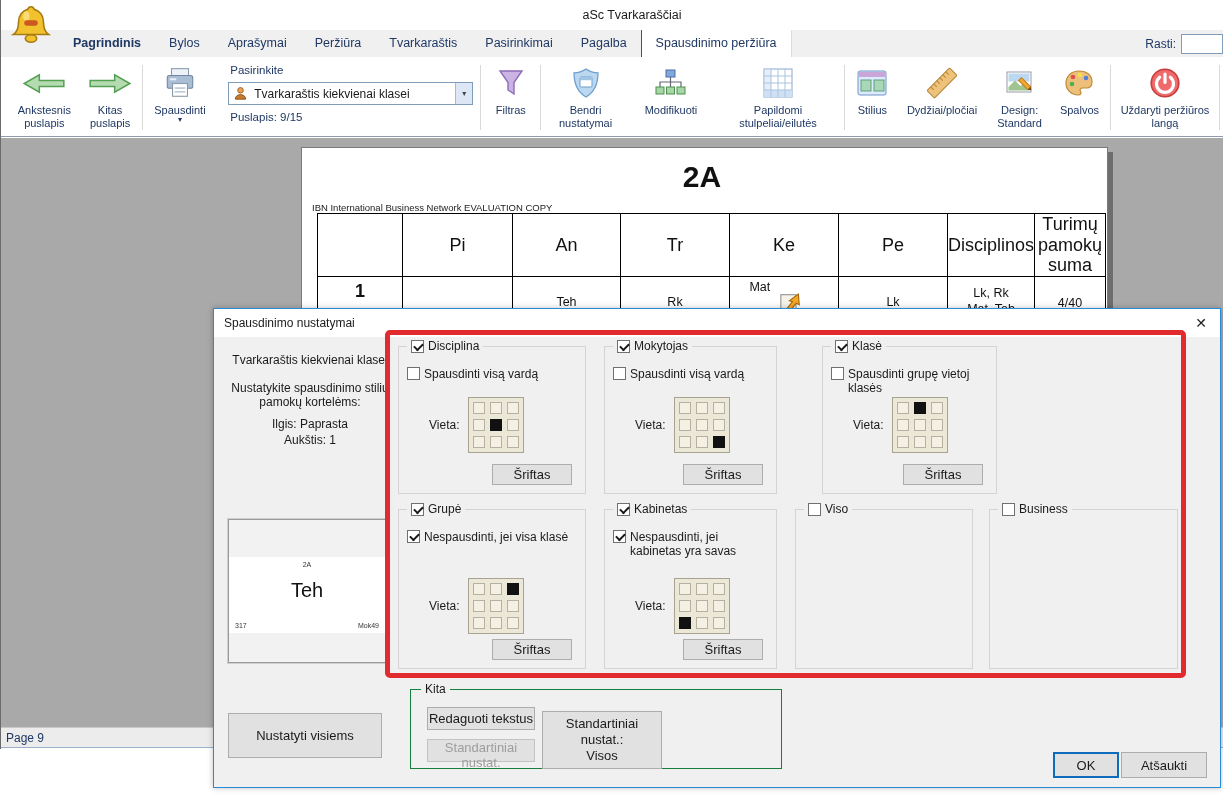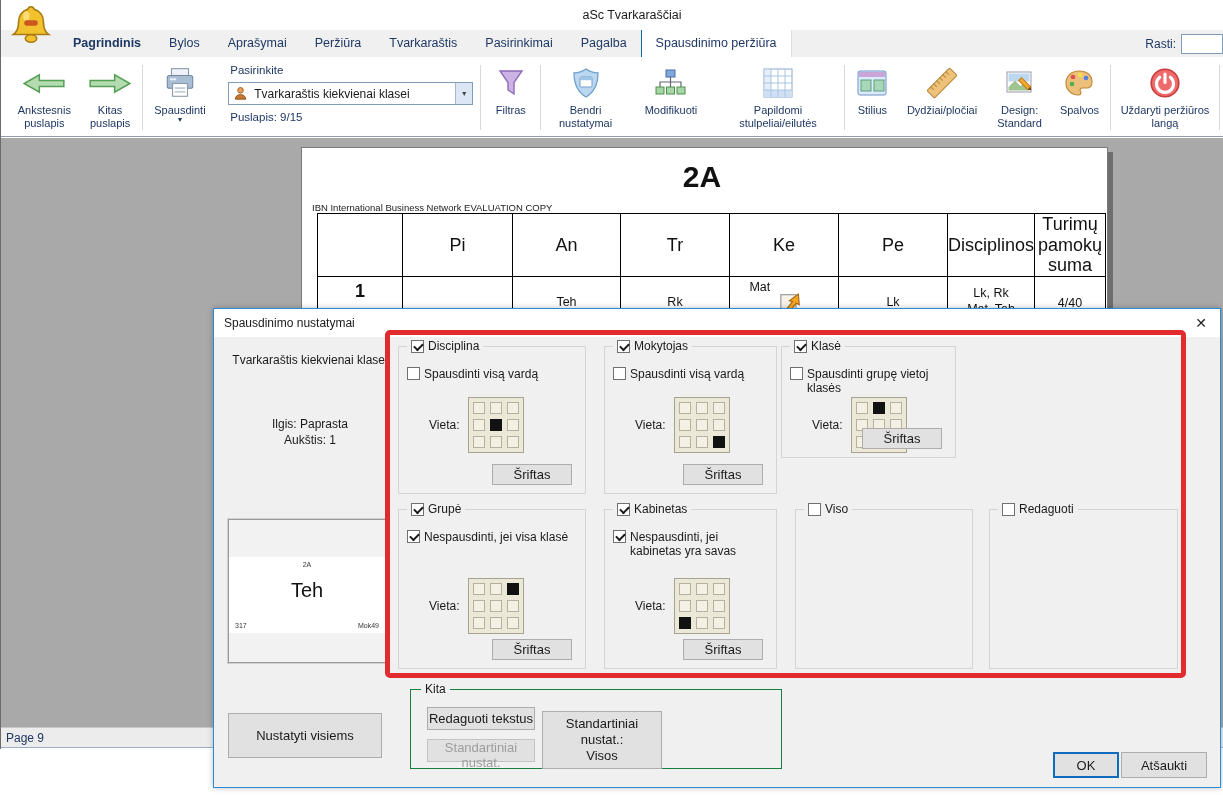--- a/index.html
+++ b/index.html
@@ -372,20 +372,24 @@
     </div>
   </div>
 
   <div class="dialog">
     <div class="dlg-titlebar">
       <div class="dlg-title">Spausdinimo nustatymai</div>
       <div class="dlg-close">✕</div>
     </div>
 
     <div class="dlg-text" style="left:6px; top:44px; width:180px;">Tvarkaraštis kiekvienai klasei</div>
+    <div class="dlg-text" style="left:6px; top:72px; width:180px;">
+      <div>Nustatykite spausdinimo stilių</div>
+        <div>pamokų kortelėms:</div>
+    </div>
     <div class="dlg-text" style="left:6px; top:108px; width:180px;">Ilgis: Paprasta</div>
     <div class="dlg-text" style="left:6px; top:124px; width:180px;">Aukštis: 1</div>
 
     <div class="card">
       <div class="card-band">
         <div class="card-cls">2A</div>
         <div class="card-subj">Teh</div>
         <div class="card-room">317</div>
         <div class="card-teach">Mok49</div>
       </div>
@@ -435,21 +439,21 @@
             <div class="vcell"></div>
             <div class="vcell"></div>
             <div class="vcell"></div>
             <div class="vcell"></div>
             <div class="vcell"></div>
             <div class="vcell vfilled"></div>
           </div>
         </div>
       <button class="btn font-btn">Šriftas</button>
     </div>
-    <div class="group" style="left:567px; top:37px; width:175px; height:112px;">
+    <div class="group" style="left:608px; top:37px; width:175px; height:148px;">
       <div class="group-head">
           <span class="cb checked"></span>
           <span class="cb-label">Klasė</span>
         </div>
       <div class="opt">
           <span class="cb"></span>
           <span class="cb-label">Spausdinti grupę vietoj klasės</span>
         </div>
       <div class="vieta-row" style="top:50px;">
           <span class="vieta-label">Vieta:</span>
@@ -520,21 +524,21 @@
     </div>
     <div class="group" style="left:581px; top:200px; width:178px; height:160px;">
       <div class="group-head">
           <span class="cb"></span>
           <span class="cb-label">Viso</span>
         </div>
     </div>
     <div class="group" style="left:775px; top:200px; width:189px; height:160px;">
       <div class="group-head">
           <span class="cb"></span>
-          <span class="cb-label">Redaguoti</span>
+          <span class="cb-label">Business</span>
         </div>
     </div>
 
     <div class="kita-group">
       <div class="kita-label">Kita</div>
       <button class="btn btn-edit">Redaguoti tekstus</button>
       <button class="btn btn-def disabled">Standartiniai nustat.</button>
       <button class="btn btn-defall">
         <div>Standartiniai nustat.:</div>
           <div>Visos</div>

